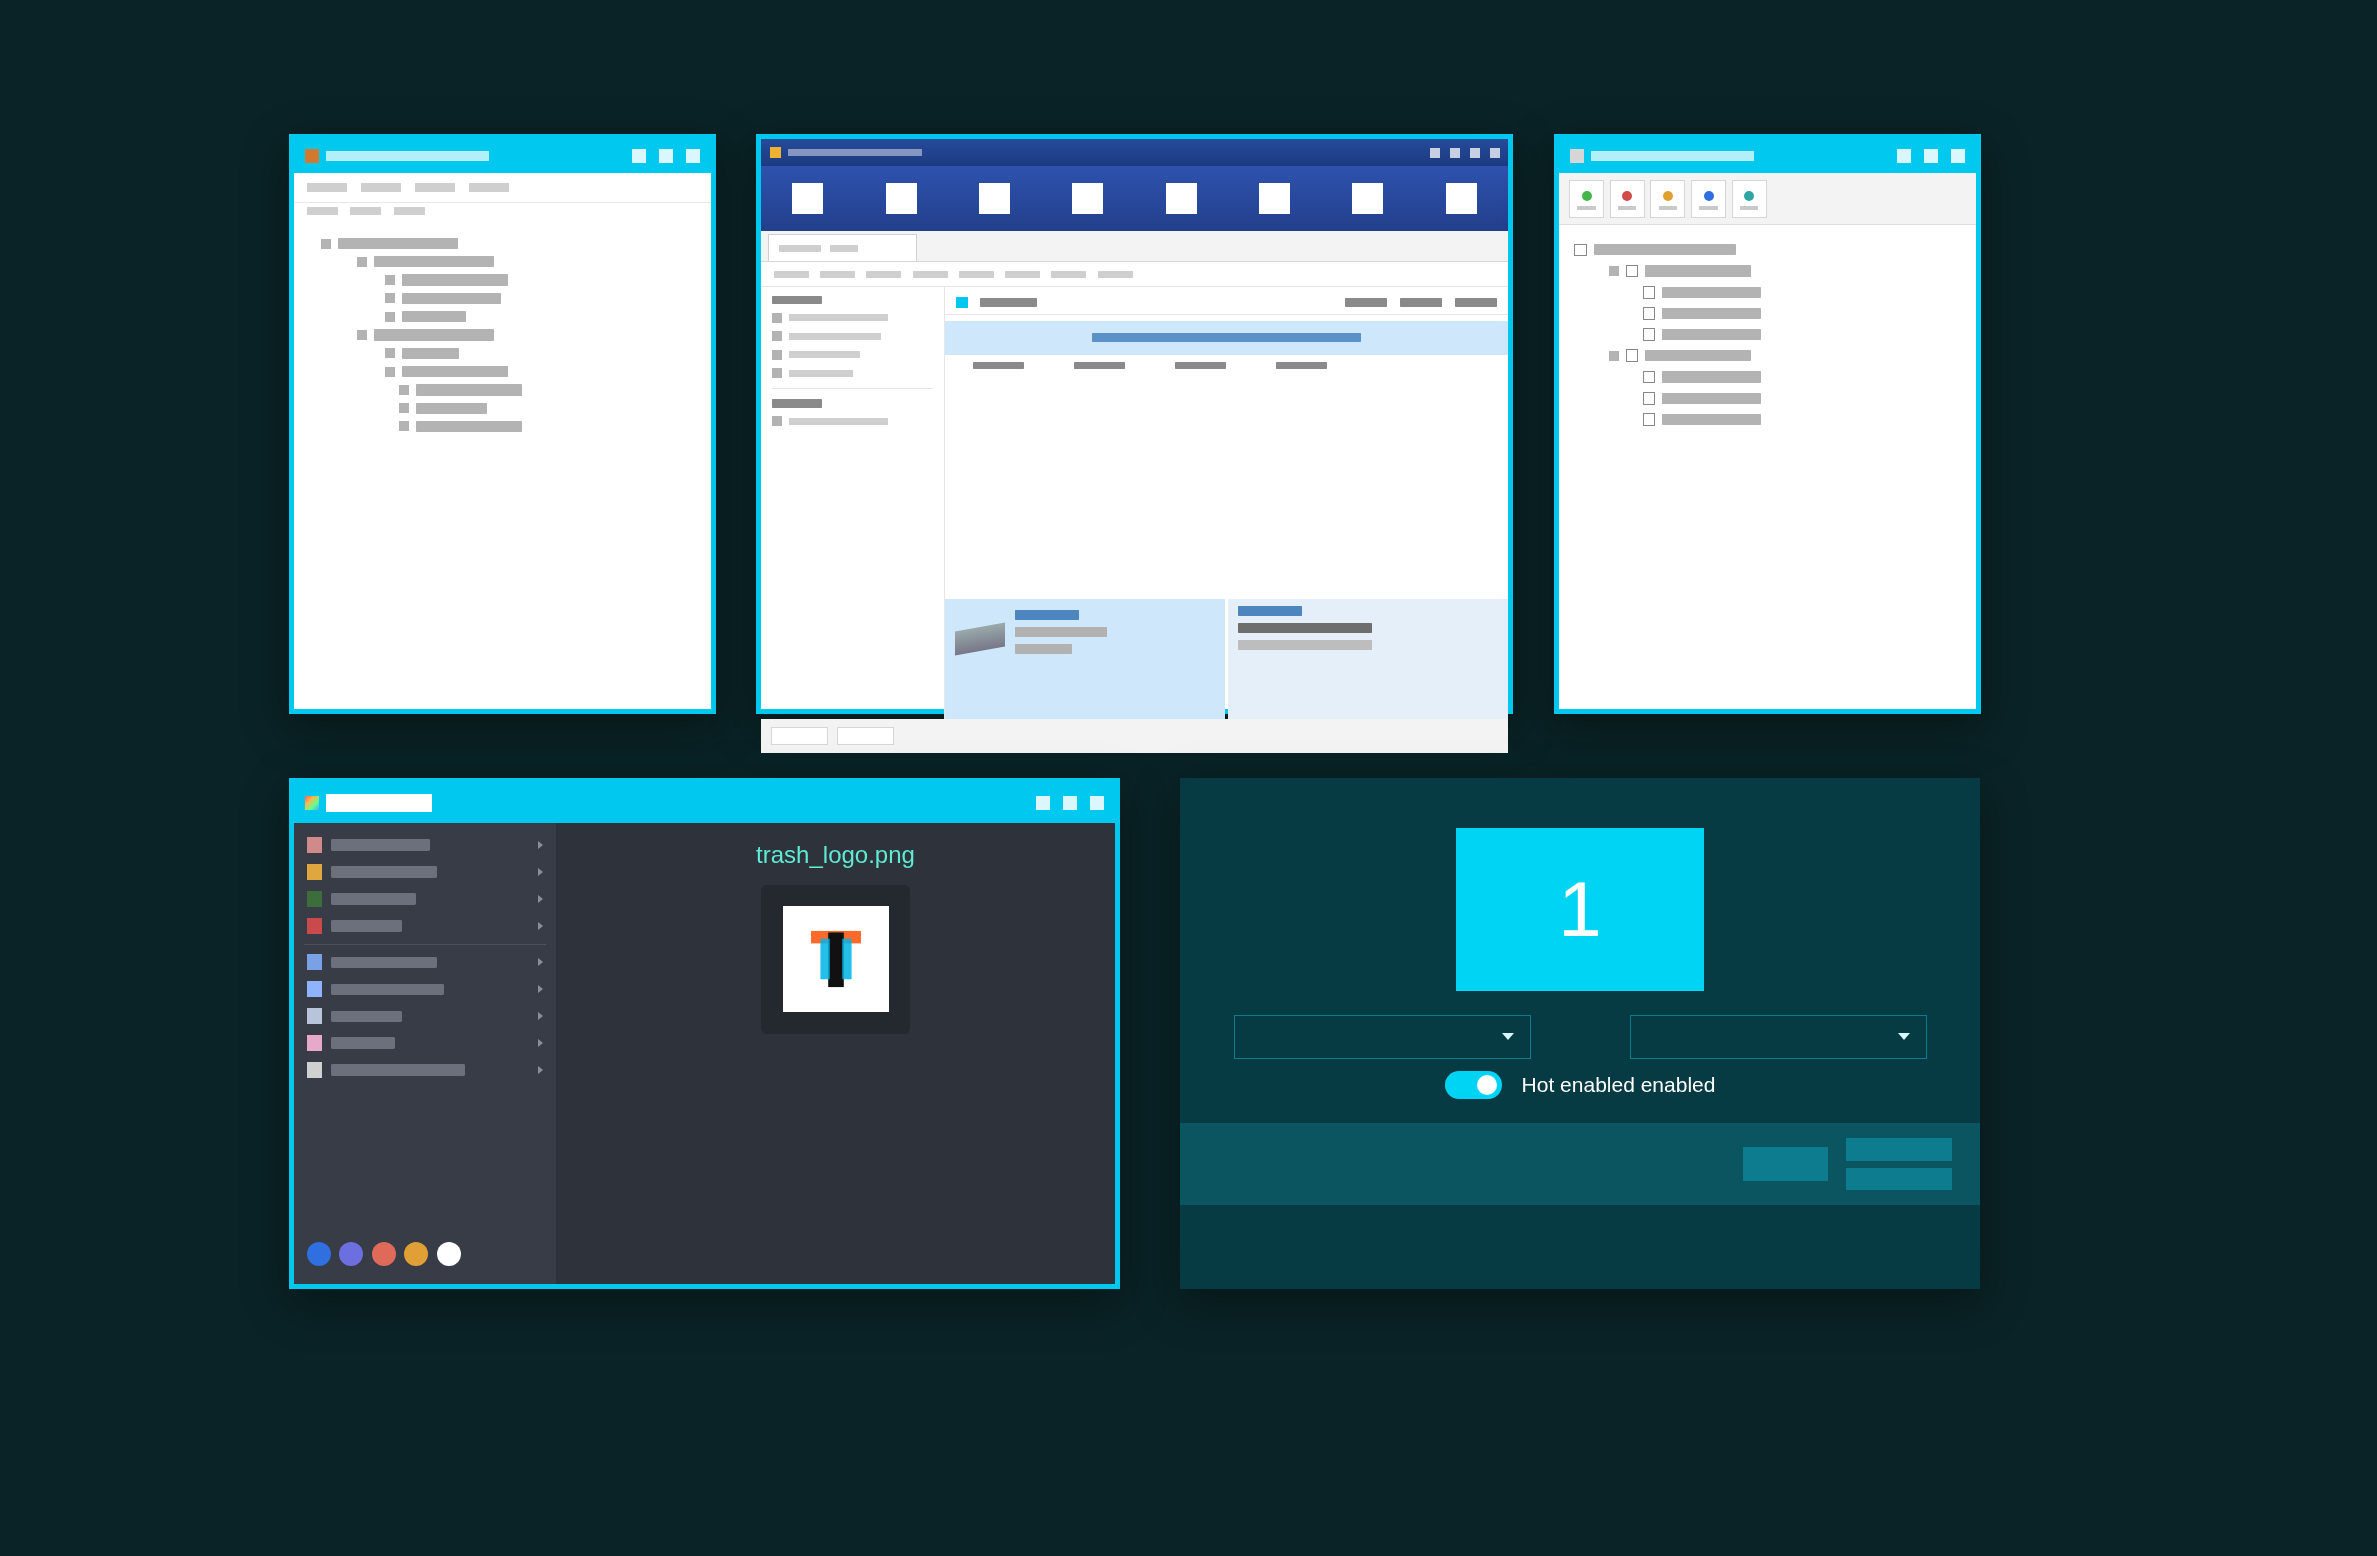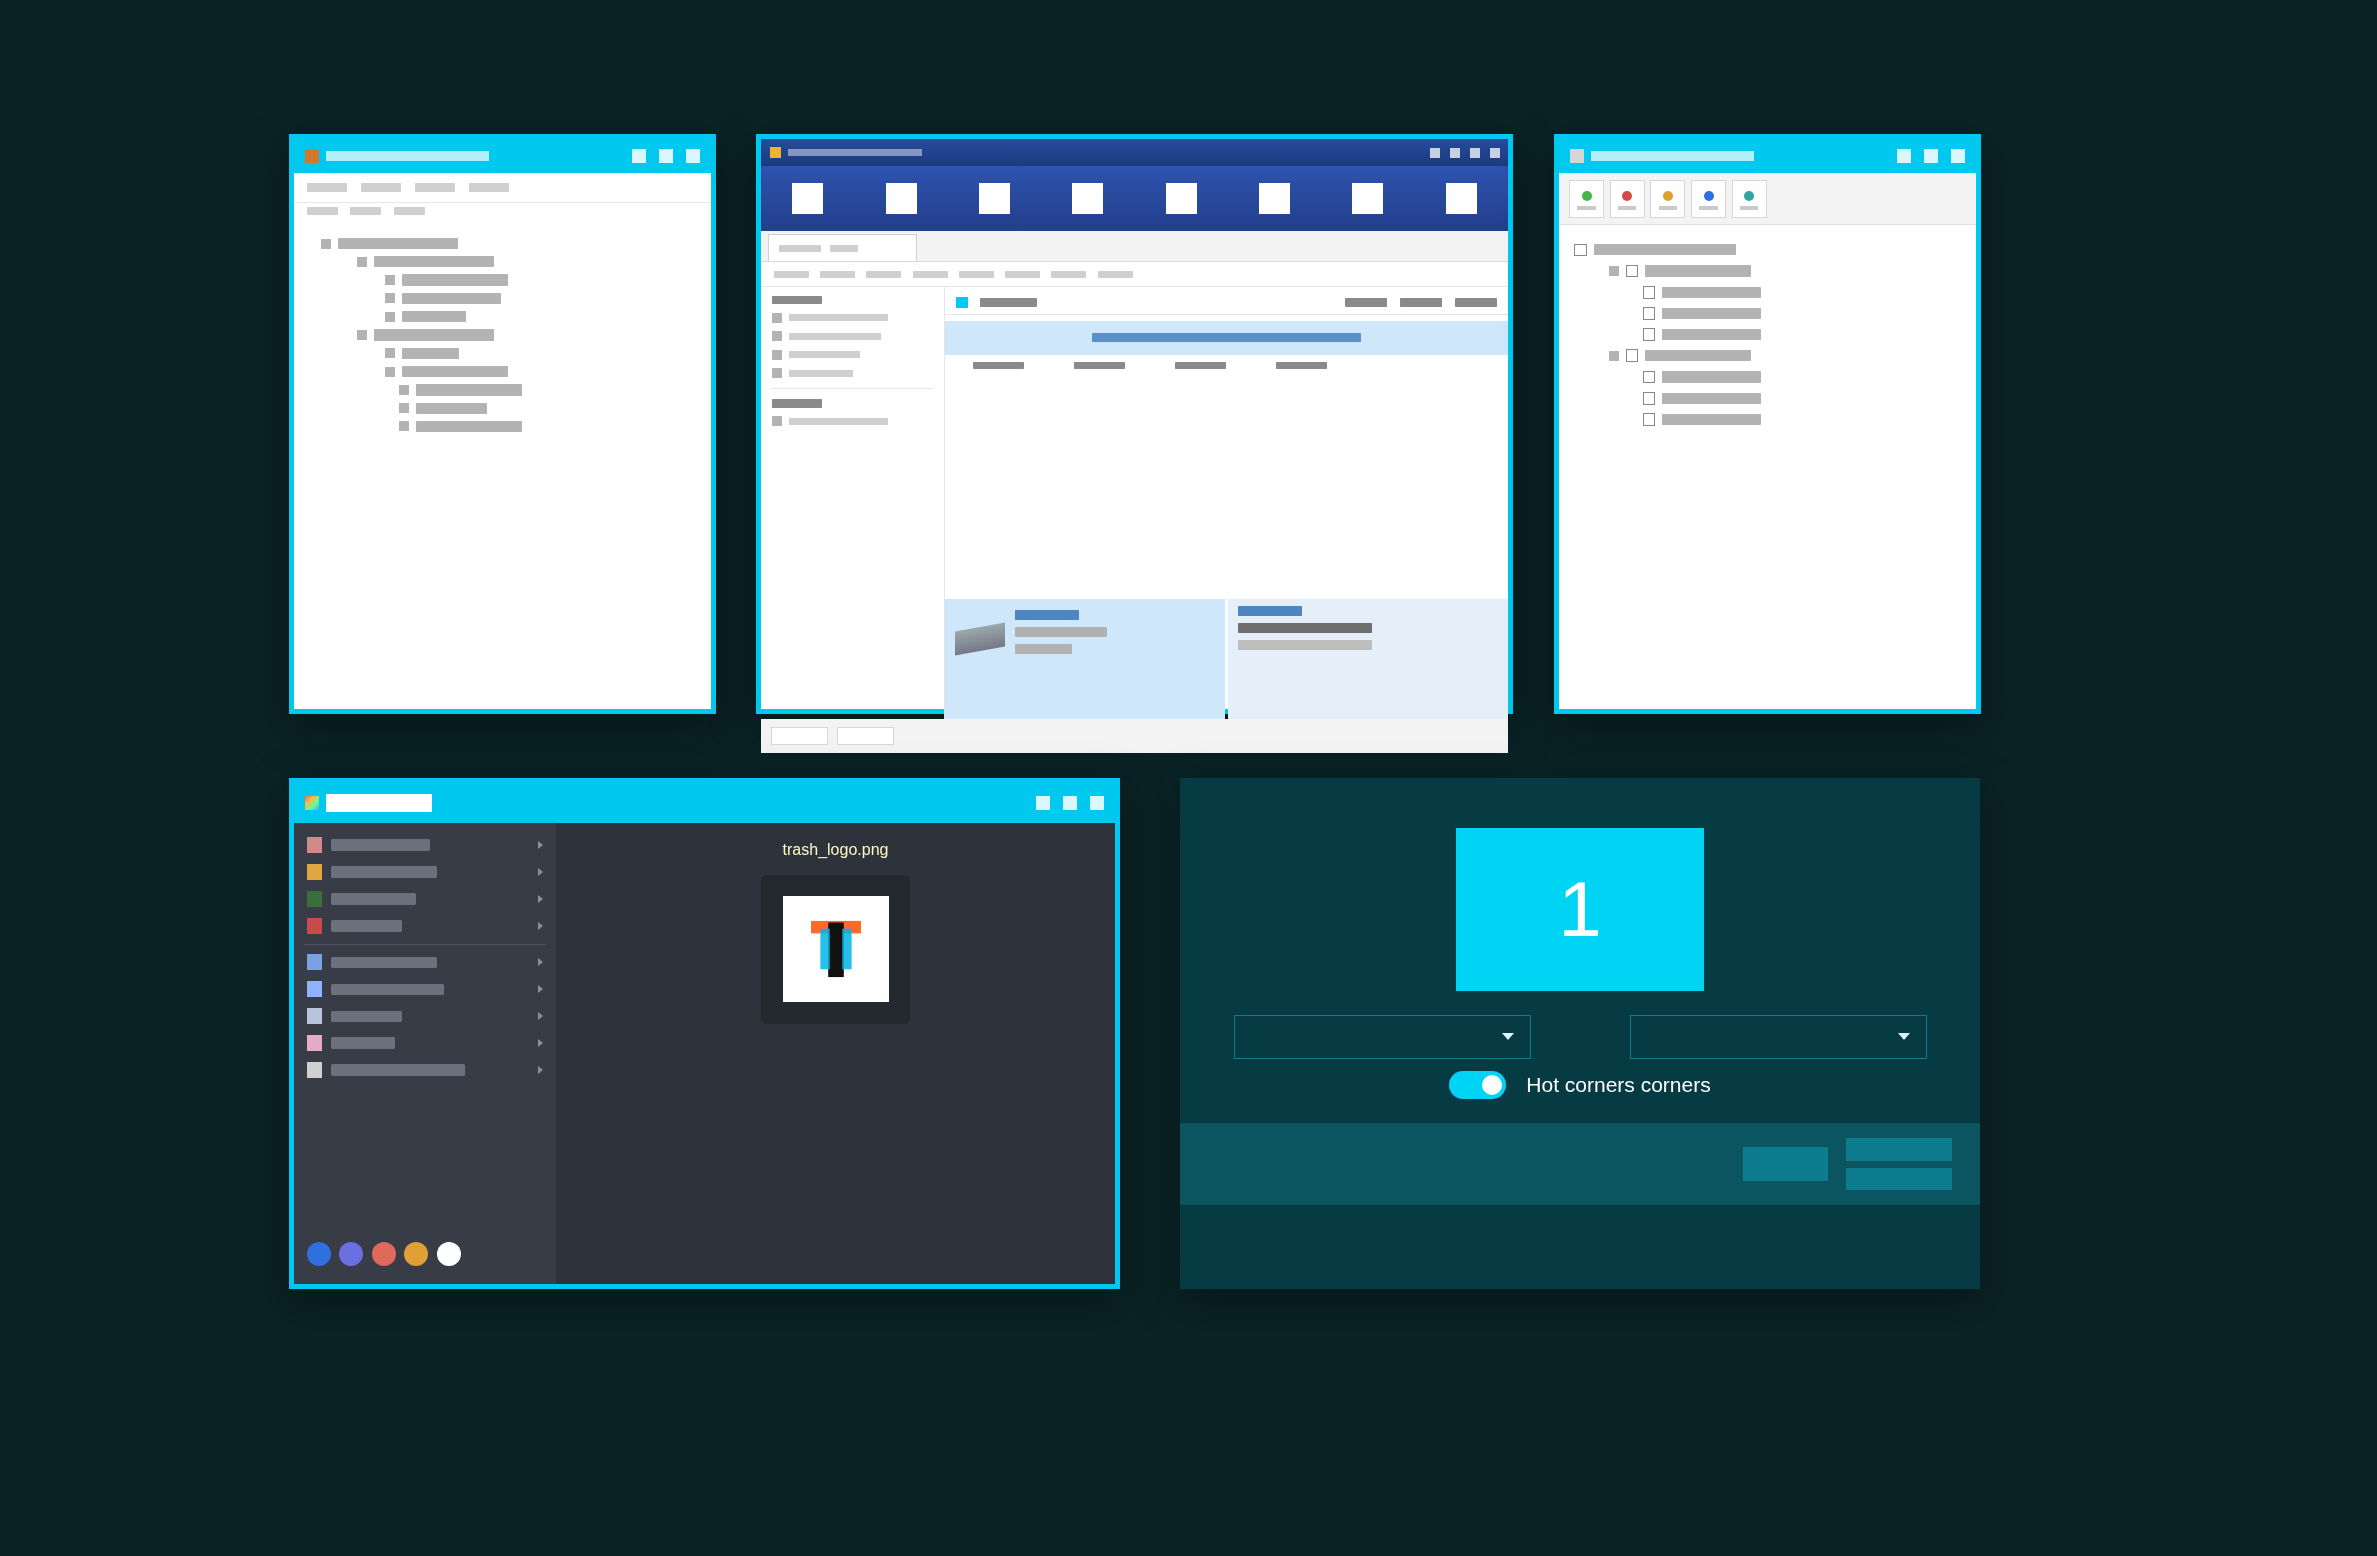--- a/index.html
+++ b/index.html
@@ -100,21 +100,21 @@
   .w4 .body{flex:1;display:flex;}
   .w4 .side{width:262px;background:var(--dark2);padding:8.5px 0 8.5px 0;display:flex;flex-direction:column;}
   .w4 .sitem{display:flex;align-items:center;gap:8.5px;padding:5.7px 12.7px;}
   .w4 .sitem .sw{width:15.6px;height:15.6px;}
   .w4 .sitem .lbl{height:11.3px;background:#6b707c;border-radius:1.4px;}
   .w4 .sitem .chev{margin-left:auto;width:0;height:0;border-left:5.7px solid #8a8f9a;border-top:4.2px solid transparent;border-bottom:4.2px solid transparent;}
   .w4 hr{border:none;border-top:0.7px solid #4c515c;margin:4.2px 10px;}
   .w4 .dots{margin-top:auto;display:flex;gap:8.5px;padding:10px 12.7px;}
   .w4 .dots div{width:24px;height:24px;border-radius:50%;}
   .w4 .content{flex:1;display:flex;flex-direction:column;align-items:center;padding-top:18.4px;}
-  .w4 .fname{color:#fef9c3;font-size:16px;font-weight:400;}
+  .w4 .fname{color:#5eead4;font-size:24px;font-weight:400;}
   .w4 .thumb{margin-top:15.6px;width:149px;height:149px;background:#24282f;border-radius:5.7px;display:flex;align-items:center;justify-content:center;}
   .w4 .thumb .timg{width:106px;height:106px;background:#fff;display:flex;align-items:center;justify-content:center;}
   .w4 .tsvg{width:78px;height:78px;}
 
   
   .w5{left:1180px;top:778px;width:800px;height:511px;background:#073b43;box-shadow:0 14px 42px rgba(0,0,0,.35);}
   .w5 .inner{padding:25.5px 42px 0;}
   .w5 .row{display:flex;gap:99px;justify-content:center;}
   .w5 .sel{width:297px;height:44px;border:1.4px solid #0d7c8f;display:flex;align-items:center;padding:0 15.6px;color:#fff;font-size:21px;}
   .w5 .sel .che{margin-left:auto;}
@@ -474,21 +474,21 @@
       </div>
       <div class="sel">
         <span></span>
         <div class="che"></div>
       </div>
     </div>
     <div class="togglerow">
       <div class="toggle">
             <div class="knob"></div>
           </div>
-      <span>Hot corners corners</span>
+      <span>Hot enabled enabled</span>
     </div>
   </div>
   <div class="footer">
     <div class="fbtn" style="width:85px"></div>
     <div class="stack">
       <div class="fbtn" style="width:106px"></div>
       <div class="fbtn" style="width:106px"></div>
     </div>
   </div>
 </div>

